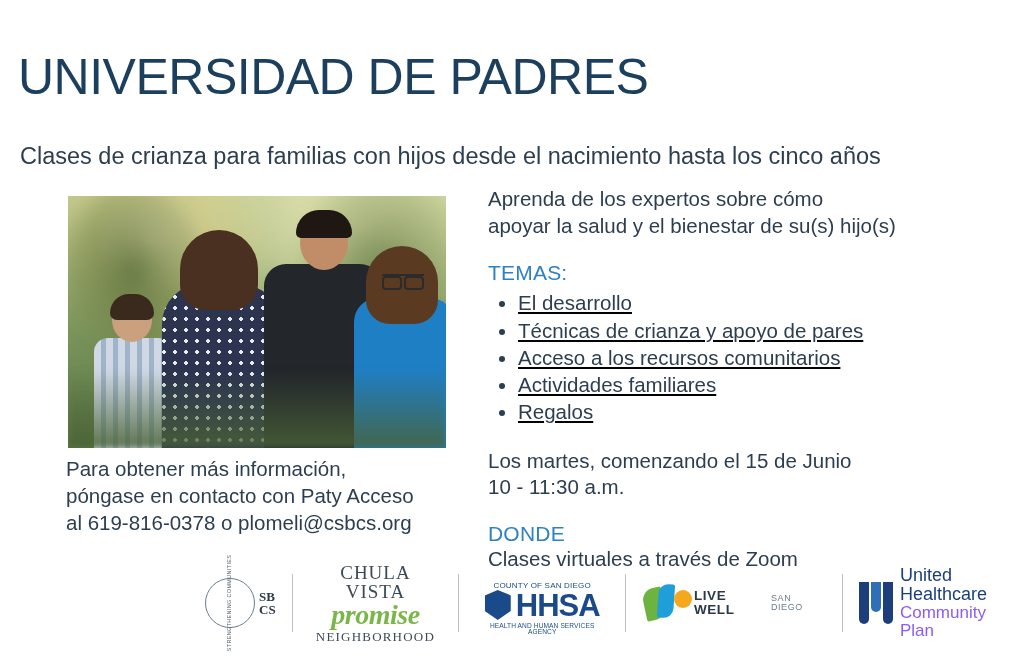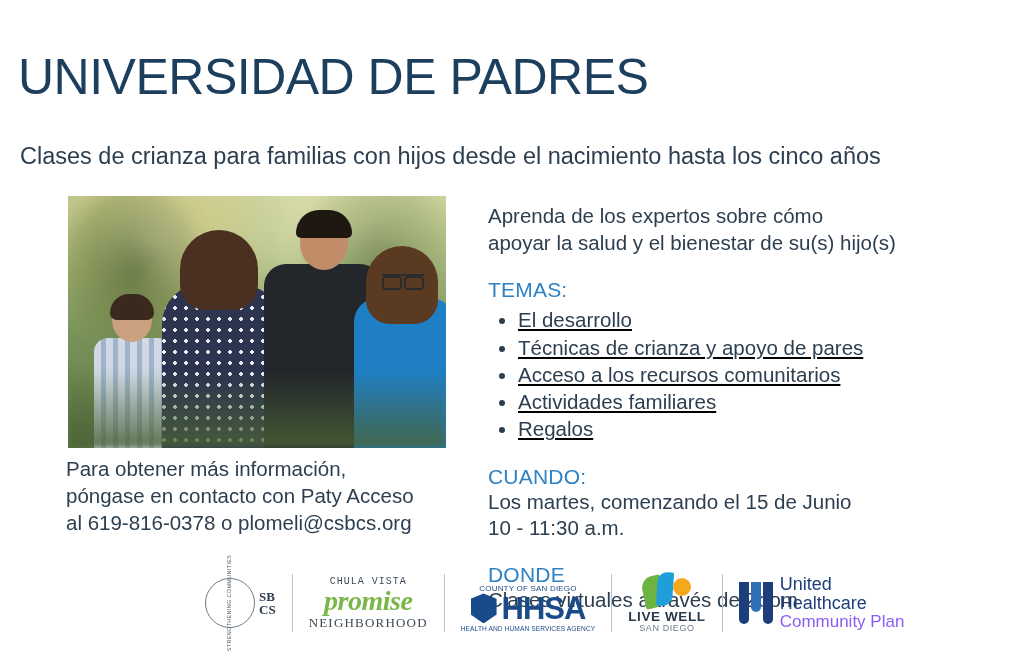--- a/index.html
+++ b/index.html
@@ -114,21 +114,21 @@
     position: absolute;
     left: 66px;
     top: 455px;
     width: 410px;
     font-size: 20.5px;
     color: #2c3e50;
     line-height: 1.32;
   }
 
   
-  .right { position: absolute; left: 488px; top: 203px; width: 520px; }
+  .right { position: absolute; left: 488px; top: 186px; width: 520px; }
   .intro {
     font-size: 20.5px;
     color: #2c3e50;
     line-height: 1.3;
   }
   .heading {
     color: #2e82c4;
     font-weight: normal;
     font-size: 21px;
     letter-spacing: 0.2px;
@@ -183,22 +183,22 @@
   }
   .sbcs-letters {
     font-family: "Liberation Serif", serif;
     font-weight: bold; color: #2b3a4a; font-size: 13px; line-height: 1.0;
     text-align: left;
   }
 
   
   .promise { text-align: center; line-height: 1.0; }
   .promise .cv {
-    font-family: Liberation Mono, monospace;
-    font-size: 10px; color: #3b4a57; letter-spacing: 1px;
+    font-family: Liberation Serif, serif;
+    font-size: 19px; color: #3b4a57; letter-spacing: 1px;
   }
   .promise .word {
     font-family: "Liberation Serif", serif;
     font-style: italic; font-size: 28px; color: #7ab648; font-weight: bold;
     letter-spacing: -0.5px;
   }
   .promise .nb {
     font-family: "Liberation Serif", serif;
     font-size: 13px; color: #3b4a57; letter-spacing: 1.2px; margin-top: 1px;
   }
@@ -210,21 +210,21 @@
     display: flex; align-items: flex-start; justify-content: center; gap: 5px;
   }
   .hhsa .seal {
     width: 26px; height: 30px; background: #1b4a8a;
     clip-path: polygon(50% 0%, 100% 18%, 100% 70%, 50% 100%, 0% 70%, 0% 18%);
   }
   .hhsa .letters { font-size: 31px; font-weight: bold; color: #1b4a8a; letter-spacing: -1px; }
   .hhsa .agency { font-size: 6.6px; color: #1b4a8a; letter-spacing: 0.1px; }
 
   
-  .livewell { display: flex; flex-direction: column; align-items: center; line-height: 1.05; }
+  .livewell { display: flex; flex-direction: row; align-items: center; line-height: 1.05; }
   .lw-mark { width: 52px; height: 38px; position: relative; }
   .lw-mark .leaf-g { position: absolute; left: 2px; top: 4px; width: 20px; height: 32px; background:#6cb33f; border-radius: 12px 2px 12px 2px; transform: rotate(-12deg); }
   .lw-mark .leaf-b { position: absolute; left: 16px; top: 0px; width: 16px; height: 34px; background:#1f9ed9; border-radius: 10px 2px 10px 2px; transform: rotate(4deg); }
   .lw-mark .sun { position: absolute; right: 2px; top: 6px; width: 18px; height: 18px; border-radius: 50%; background:#f4a81d; }
   .lw-text { font-size: 13.5px; font-weight: bold; color:#2b3a4a; letter-spacing: 0.6px; }
   .lw-sub { font-size: 9px; color:#6b7b8c; letter-spacing: 0.6px; }
 
   
   .uhc { display: flex; align-items: center; gap: 7px; }
   .uhc-mark { width: 34px; height: 42px; position: relative; }
@@ -289,21 +289,20 @@
       <ul class="topics">
         <li>El desarrollo</li>
         <li>Técnicas de crianza y apoyo de pares</li>
         <li>Acceso a los recursos comunitarios</li>
         <li>Actividades familiares</li>
         <li>Regalos</li>
       </ul>
     </div>
 
     <div class="block">
-      <div class="heading">CUANDO:</div>
       <div class="body-line">Los martes, comenzando el 15 de Junio</div>
       <div class="body-line">10 - 11:30 a.m.</div>
     </div>
 
     <div class="block">
       <div class="heading">DONDE</div>
       <div class="body-line">Clases virtuales a través de Zoom</div>
     </div>
   </div>
 

